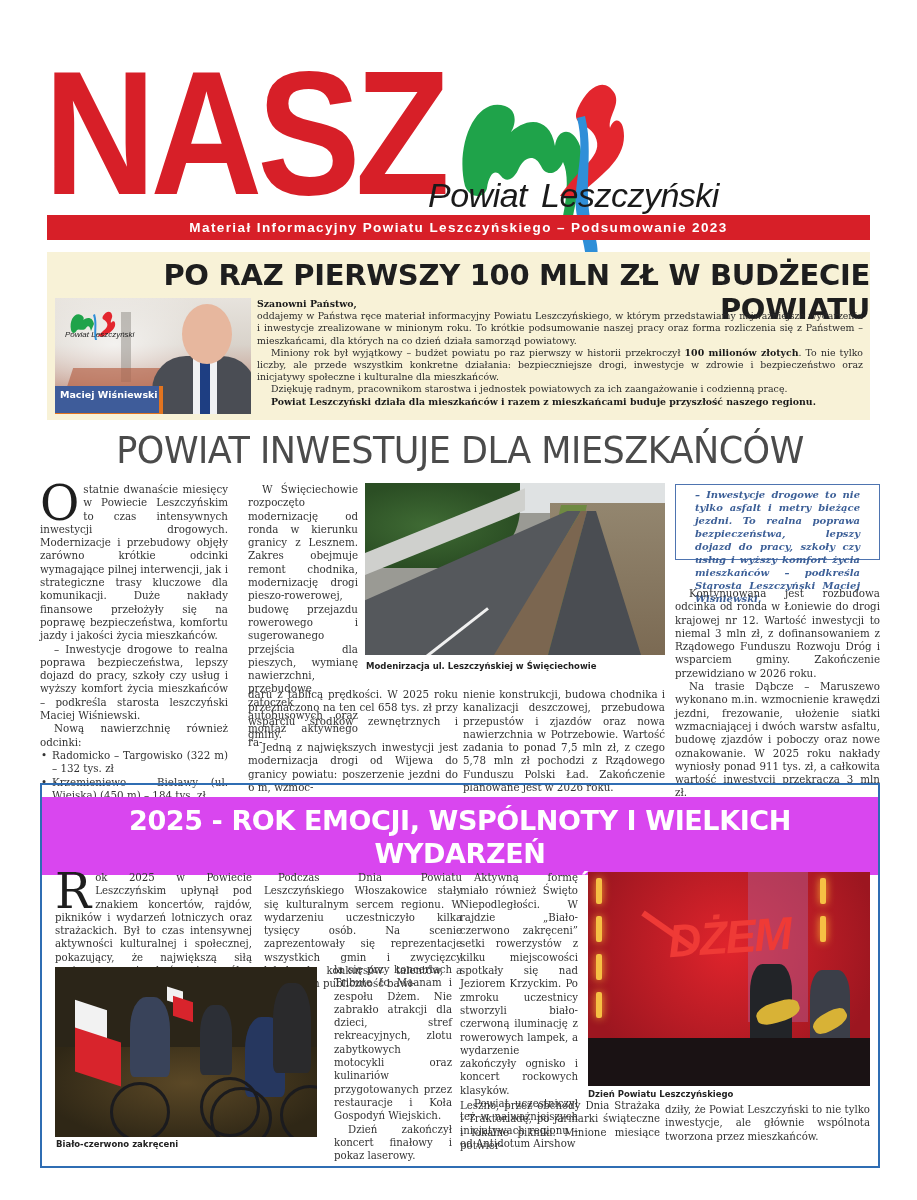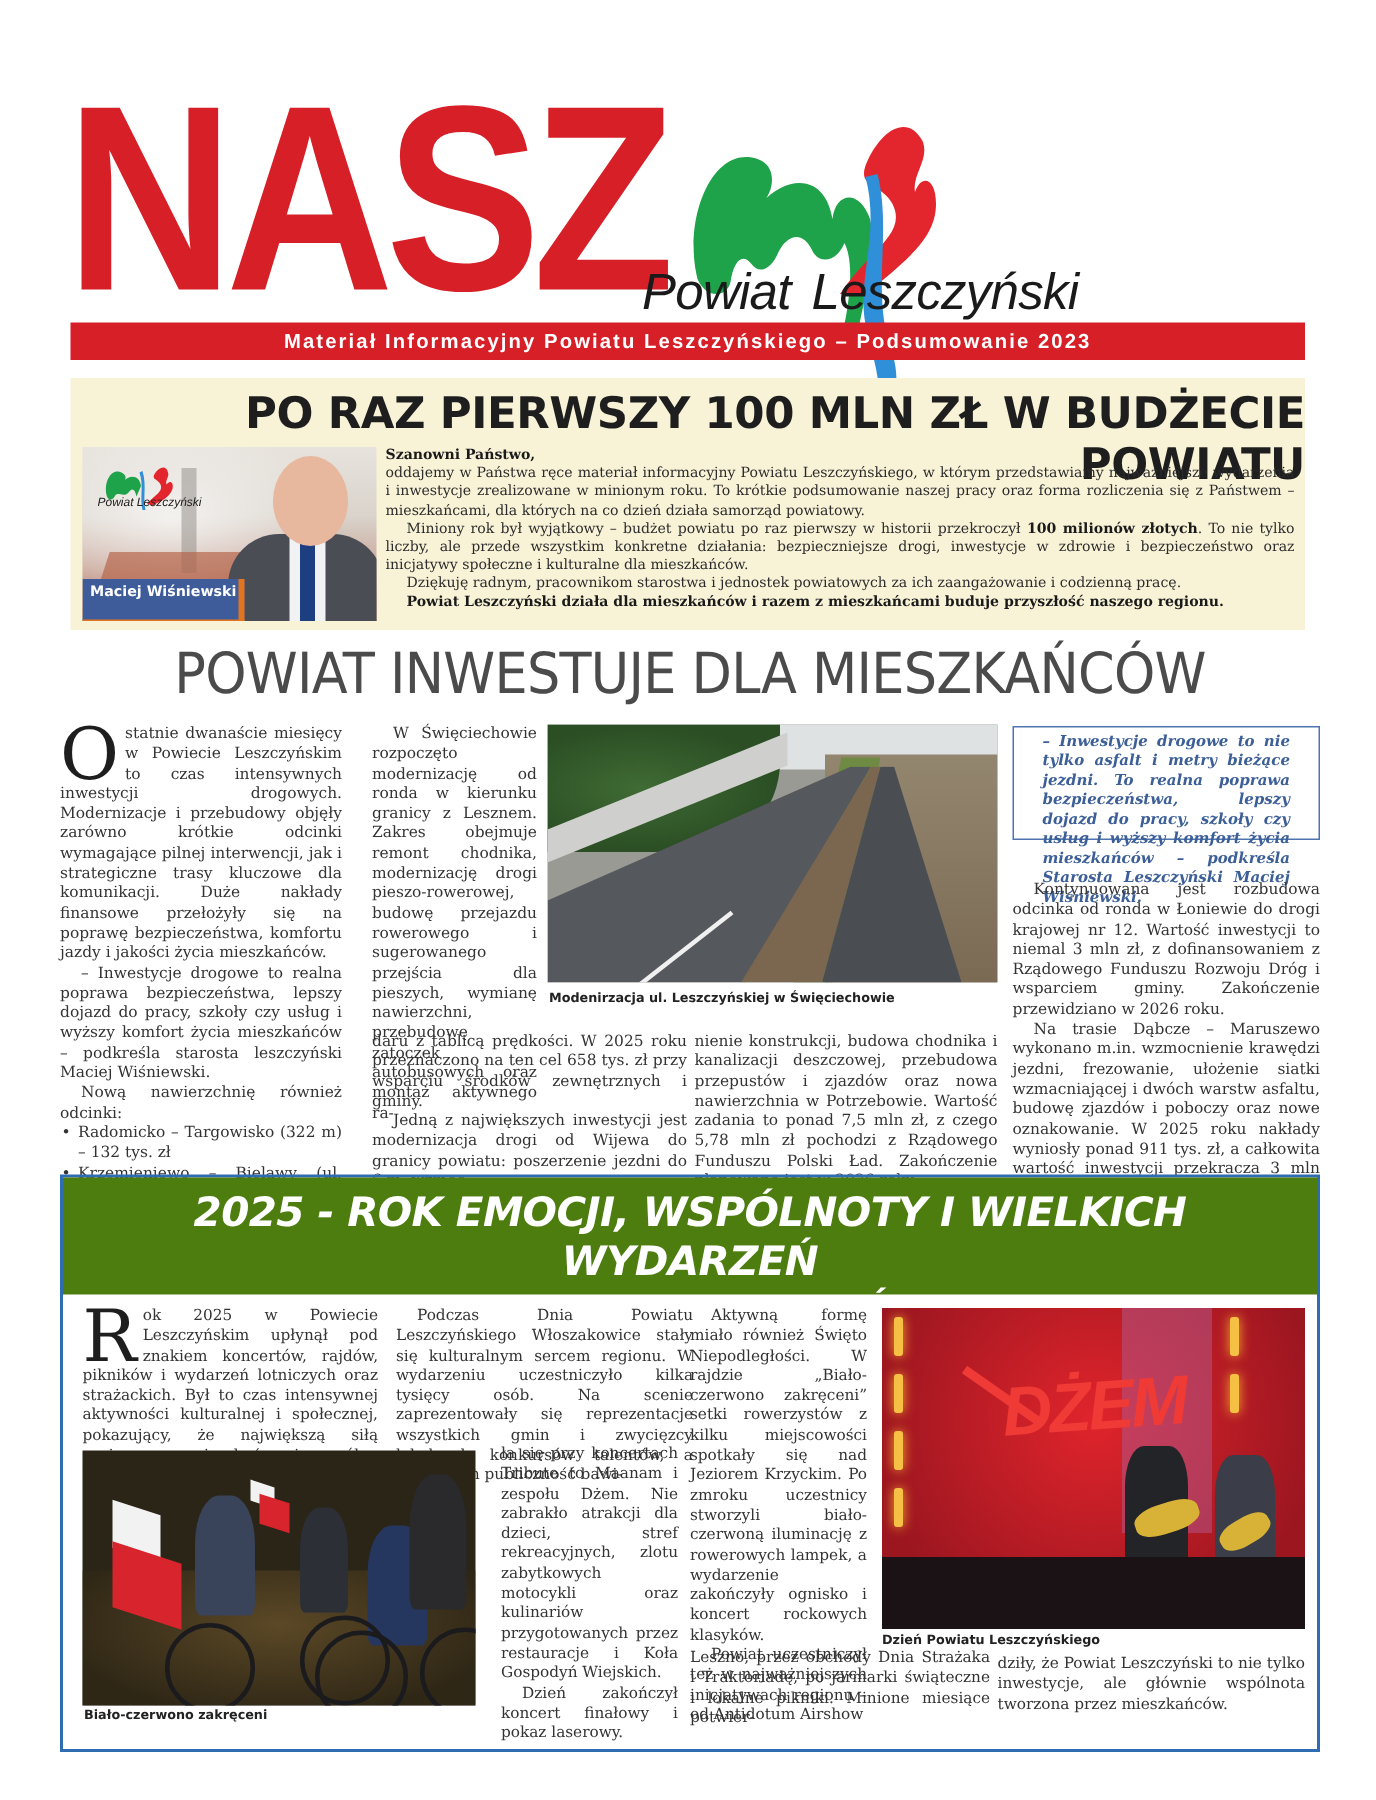--- a/index.html
+++ b/index.html
@@ -81,21 +81,21 @@
   .road-photo .cycle { position: absolute; left: 0; top: 28px; width: 300px; height: 144px; background: #4a4d52; clip-path: polygon(74% 0, 77% 0, 92% 100%, 61% 100%); }
   .road-photo .median { position: absolute; left: 0; top: 28px; width: 300px; height: 144px; background: #7b6650; clip-path: polygon(72% 0, 74% 0, 61% 100%, 43% 100%); }
   .road-photo .line1 { position: absolute; left: 90px; top: 110px; width: 3px; height: 80px; background: #f0f0f0; transform: rotate(52deg); }
   .caption { position: absolute; font-family: "DejaVu Sans", sans-serif; font-weight: 700; font-size: 8.5px; color: #222; white-space: nowrap; }
 
   .quote-box { position: absolute; left: 675px; top: 484px; width: 205px; height: 76px; border: 1.5px solid #4e74b0; padding: 3px 19px; }
   .quote-box p { font-style: italic; font-weight: 700; font-size: 10px; line-height: 13px; color: #3c5f97; text-align: justify; }
 
   
   .events-frame { position: absolute; left: 40px; top: 783px; width: 840px; height: 385px; border: 2px solid #2f6db3; }
-  .events-header { position: absolute; left: 0; top: 0; width: 100%; height: 78px; background: #4d7c0f; font-style: italic; }
+  .events-header { position: absolute; left: 0; top: 12px; width: 100%; height: 78px; background: #d946ef; }
   .events-title { position: absolute; left: 0; top: 7px; width: 100%; text-align: center; font-family: "DejaVu Sans", sans-serif; font-weight: 700; font-size: 27px; line-height: 33px; color: #ffffff; letter-spacing: -0.4px; }
   .bike-photo { position: absolute; left: 13px; top: 182px; width: 262px; height: 170px; overflow: hidden; background: #2b2518; }
   .bike-photo .ground { position: absolute; left: 0; top: 80px; width: 100%; height: 90px; background: radial-gradient(ellipse at 50% 40%, #5b4826, #2f2716 80%); }
   .bike-photo .p { position: absolute; border-radius: 40% 40% 10% 10%; }
   .bike-photo .flag-w { position: absolute; background: #f2f2f2; }
   .bike-photo .flag-r { position: absolute; background: #d8242c; }
   .bike-photo .wheel { position: absolute; border: 3px solid #1b1b1e; border-radius: 50%; }
   .concert-photo { position: absolute; left: 546px; top: 87px; width: 282px; height: 214px; overflow: hidden; background: #b01a22; }
   .concert-photo .glow { position: absolute; left: 0; top: 0; width: 100%; height: 100%; background: radial-gradient(ellipse at 50% 35%, #e0242c, #9c1620 75%); }
   .concert-photo .brick { position: absolute; left: 160px; top: 0; width: 60px; height: 150px; background: #b25a8e; opacity: 0.5; }

